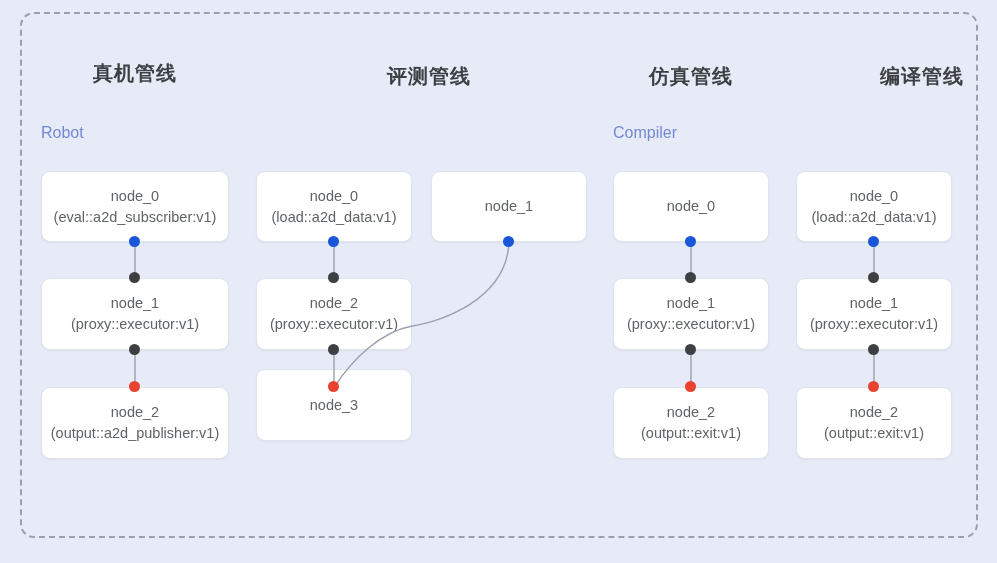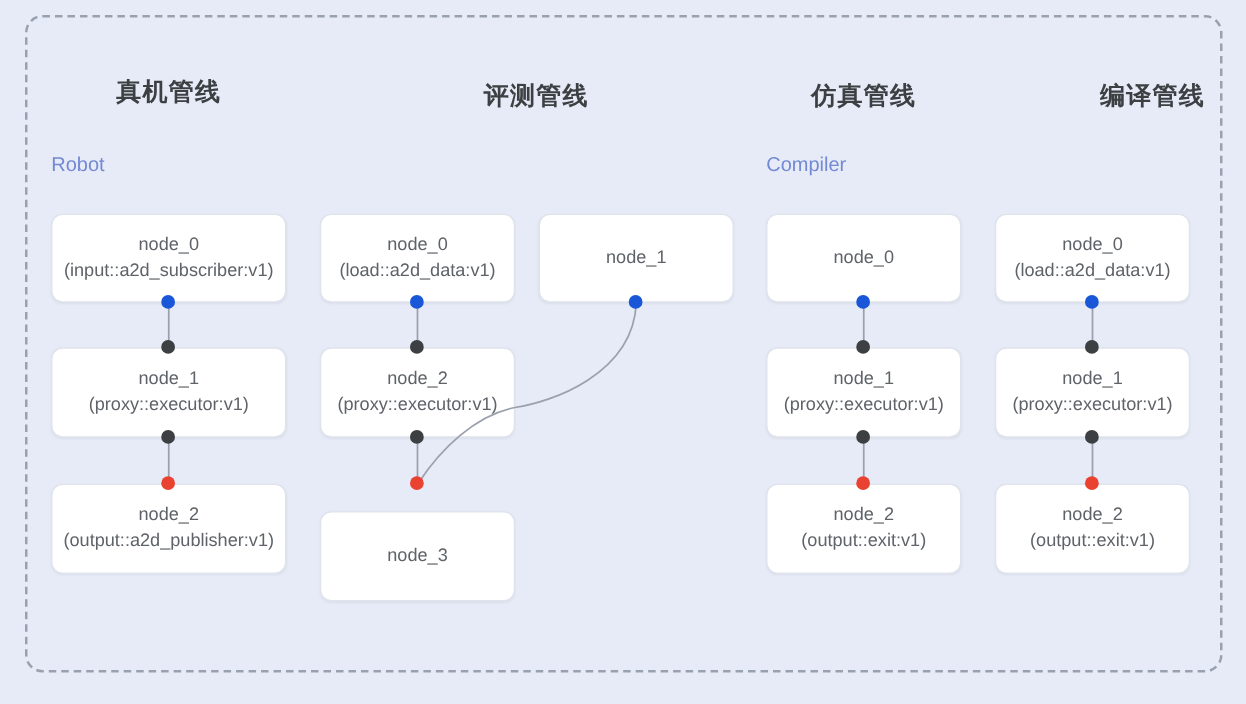--- a/index.html
+++ b/index.html
@@ -130,21 +130,21 @@
 
     <path class="edge" d="M874,242 L874,278"></path>
     <path class="edge" d="M874,350 L874,387"></path>
   </svg>
 
   <div class="col-title-cn" style="left:41px; top:60px; width:188px;">真机管线</div>
   <div class="col-title-en" style="left:41px; top:124px; width:188px;">Robot</div>
 
   <div class="node-box" style="left:41px; top:171px; width:188px; height:71px;">
     <div class="node-name">node_0</div>
-    <div class="node-type">(input::a2d_subscriber:v1)</div>
+    <div class="node-type">(eval::a2d_subscriber:v1)</div>
   </div>
   <div class="port port-blue" style="left:129px; top:236px;"></div>
 
   <div class="port port-black" style="left:129px; top:272px;"></div>
   <div class="node-box" style="left:41px; top:278px; width:188px; height:72px;">
     <div class="node-name">node_1</div>
     <div class="node-type">(proxy::executor:v1)</div>
   </div>
   <div class="port port-black" style="left:129px; top:344px;"></div>
 
@@ -168,21 +168,21 @@
   <div class="port port-blue" style="left:503px; top:236px;"></div>
 
   <div class="port port-black" style="left:328px; top:272px;"></div>
   <div class="node-box" style="left:256px; top:278px; width:156px; height:72px;">
     <div class="node-name">node_2</div>
     <div class="node-type">(proxy::executor:v1)</div>
   </div>
   <div class="port port-black" style="left:328px; top:344px;"></div>
 
   <div class="port port-red" style="left:328px; top:381px;"></div>
-  <div class="node-box" style="left:256px; top:409px; width:156px; height:72px;">
+  <div class="node-box" style="left:256px; top:369px; width:156px; height:72px;">
     <div class="node-name">node_3</div>
   </div>
 
   <div class="col-title-cn" style="left:613px; top:63px; width:156px;">仿真管线</div>
   <div class="col-title-en" style="left:613px; top:124px; width:156px;">Compiler</div>
 
   <div class="node-box" style="left:613px; top:171px; width:156px; height:71px;">
     <div class="node-name">node_0</div>
   </div>
   <div class="port port-blue" style="left:685px; top:236px;"></div>

